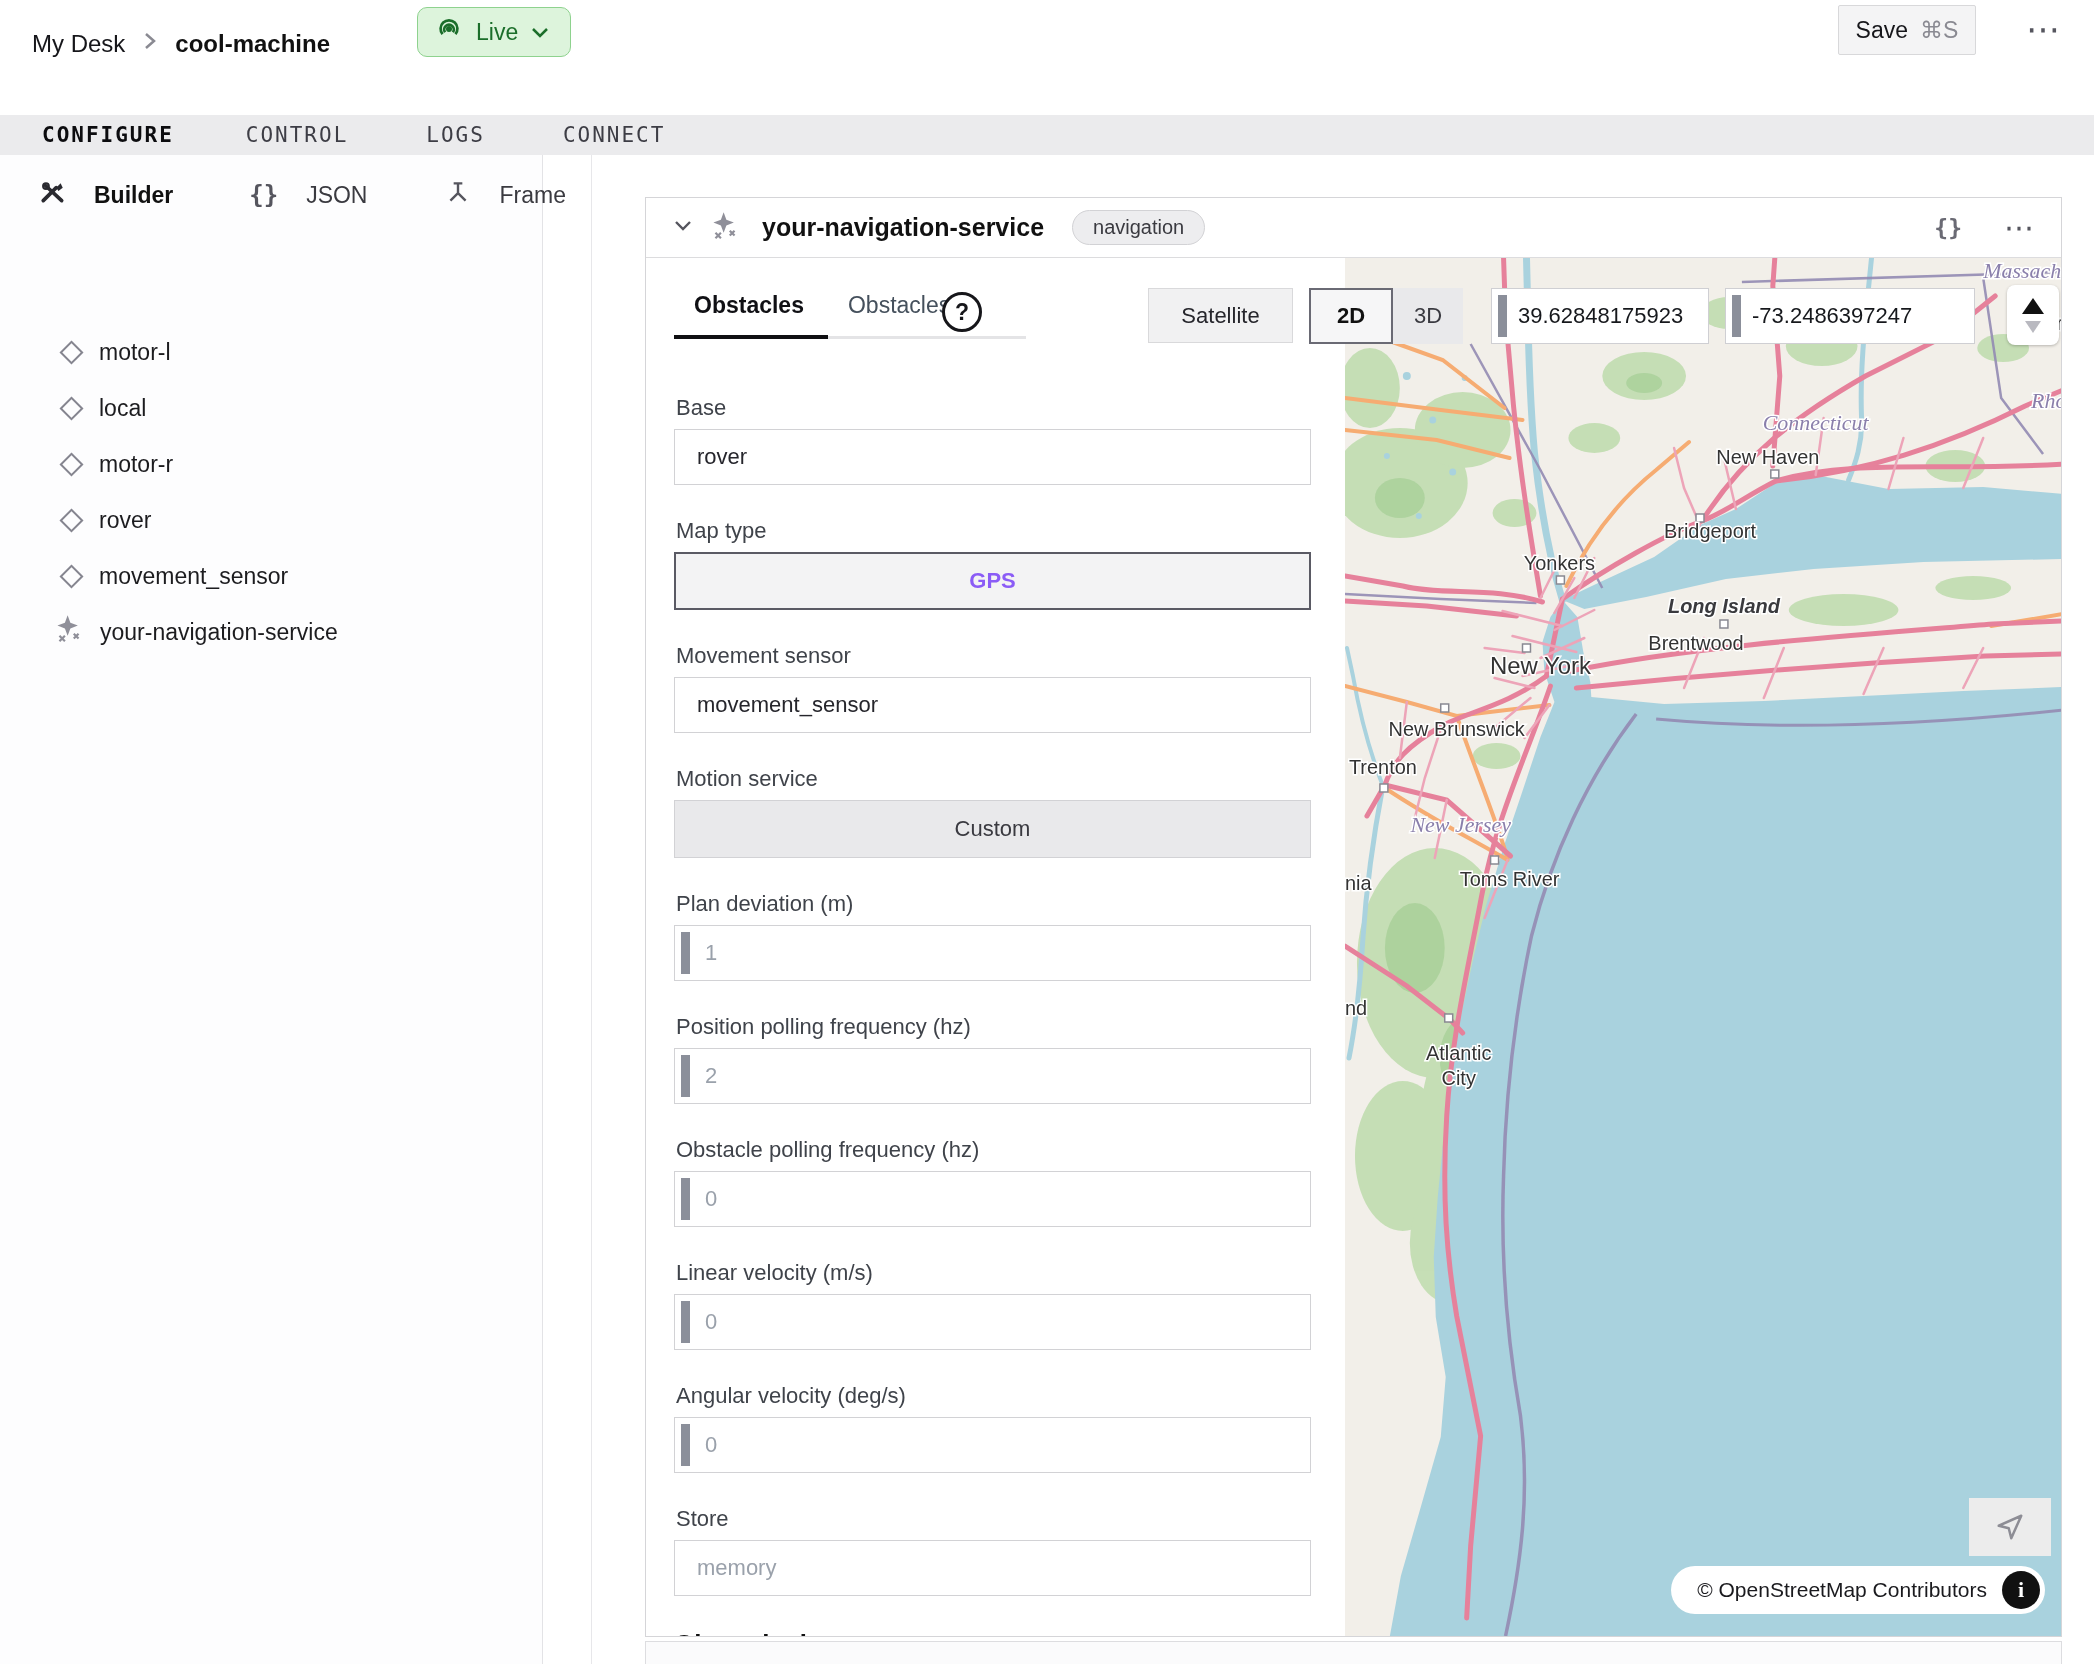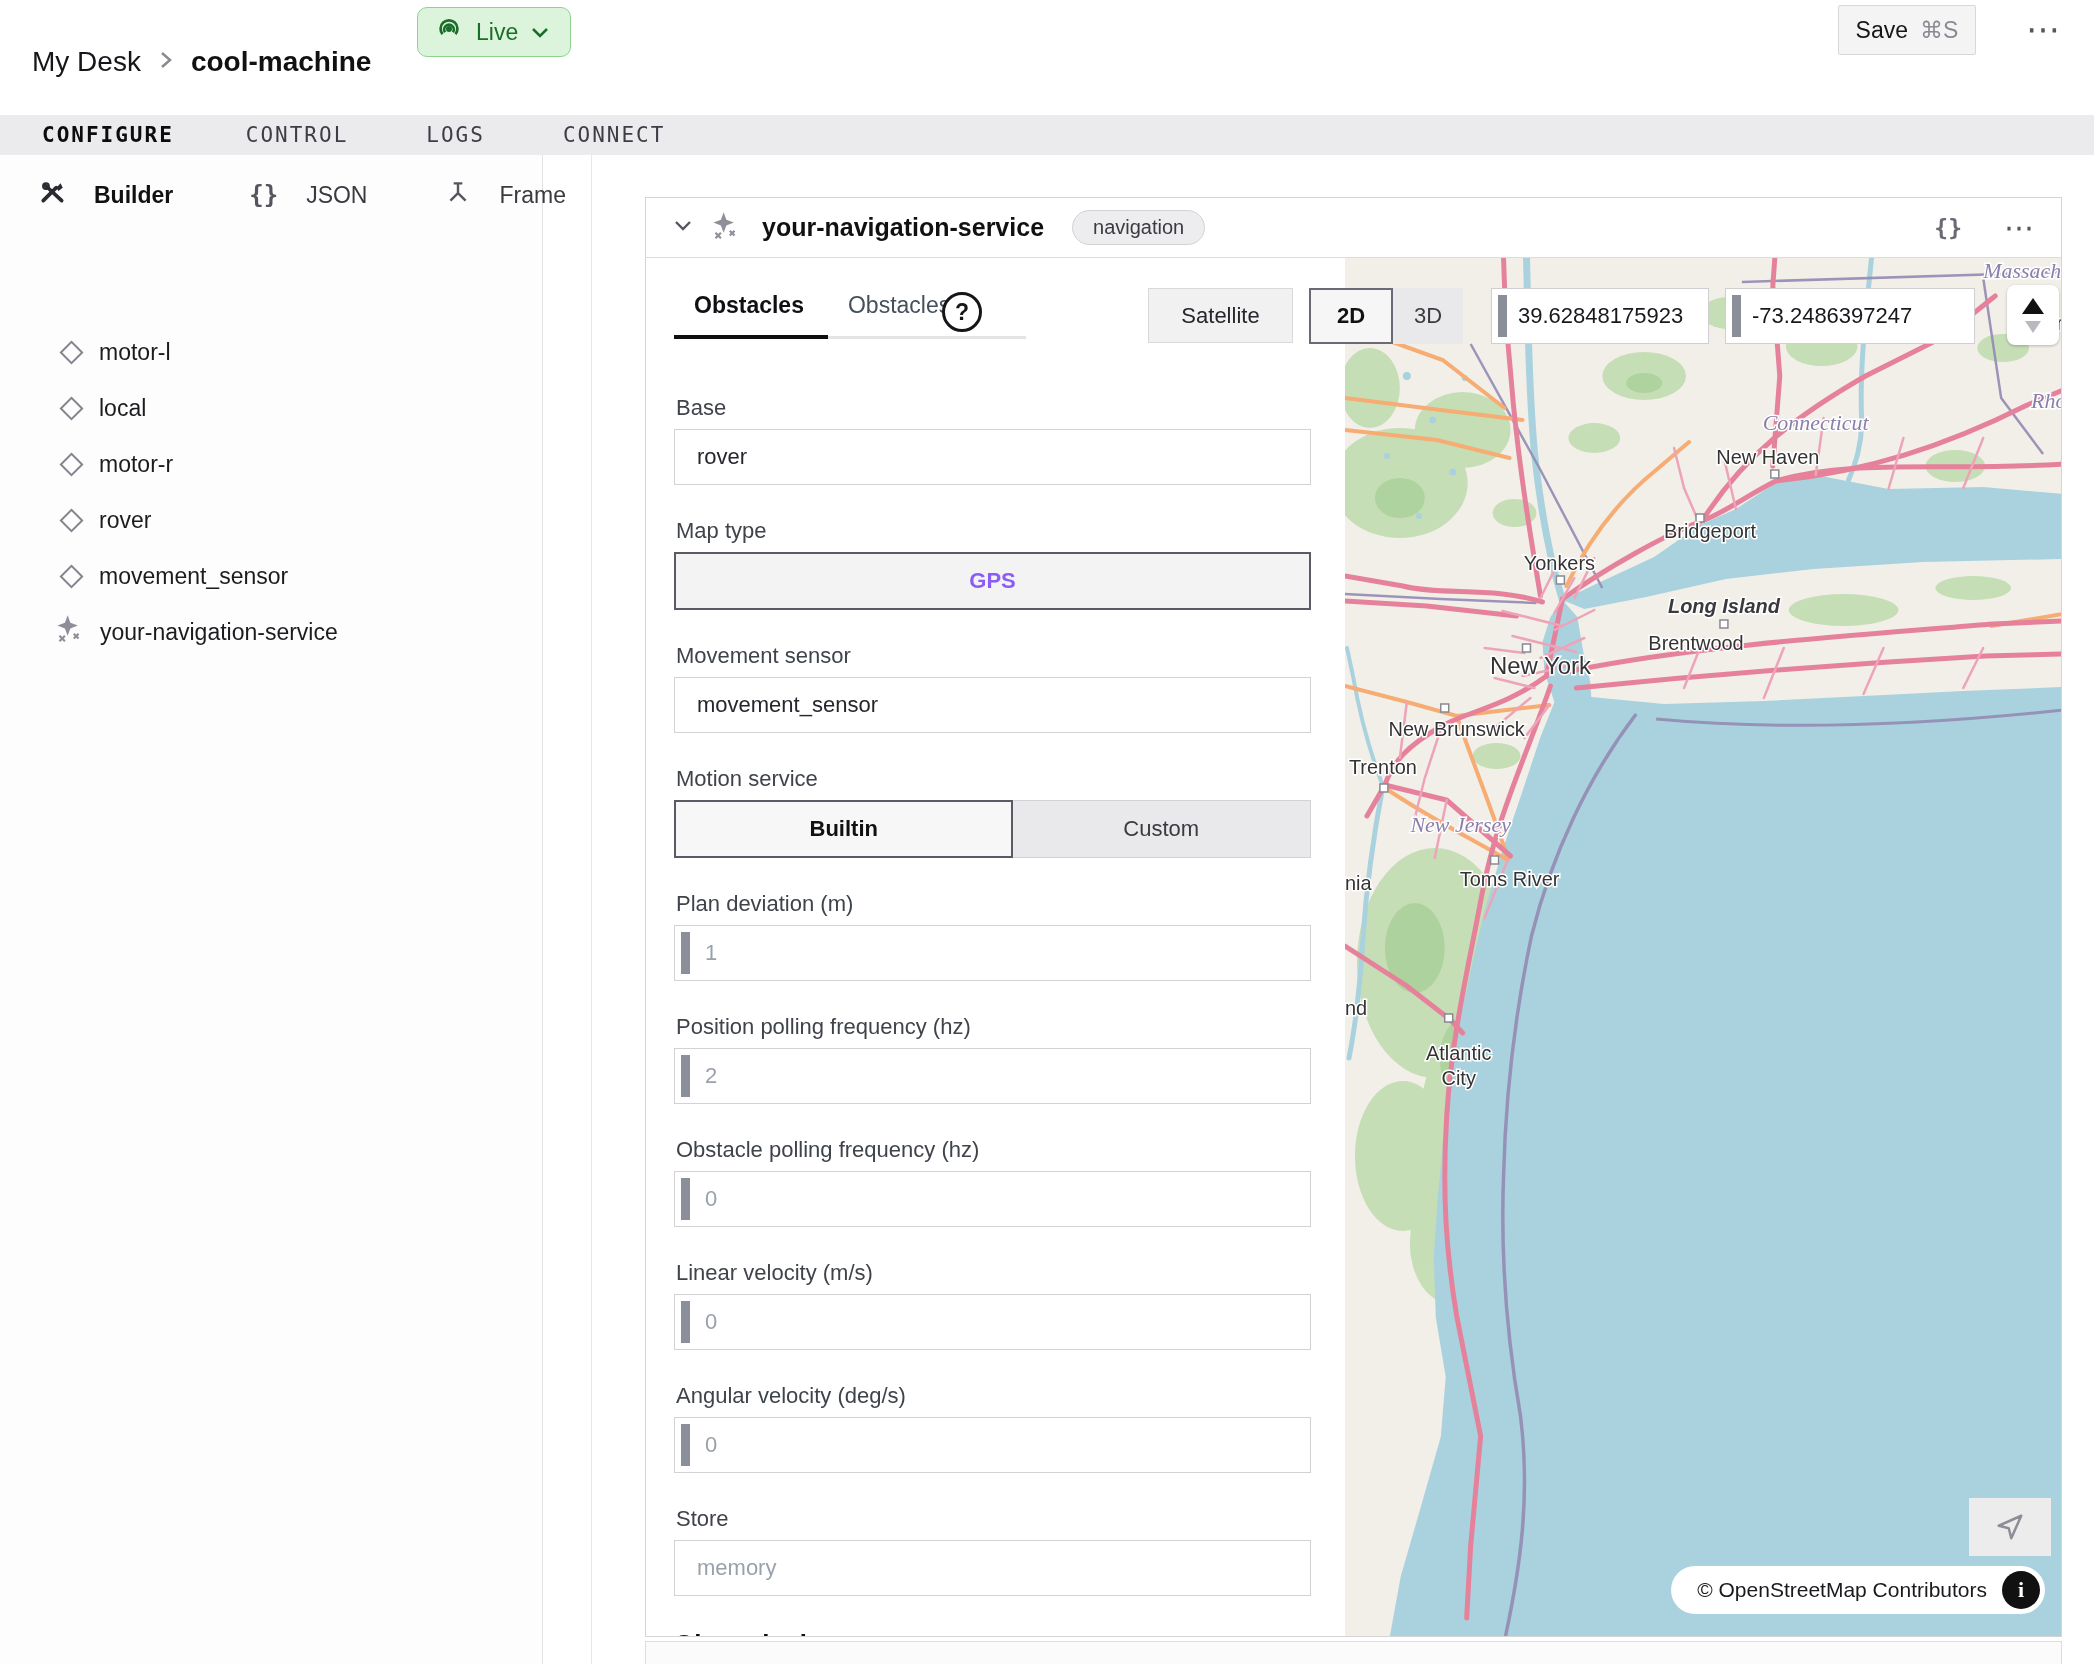--- a/index.html
+++ b/index.html
@@ -1,21 +1,21 @@
 <!DOCTYPE html>
 <html><head>
 <meta charset="utf-8">
 <style>
   * { margin:0; padding:0; box-sizing:border-box; }
   html,body { width:2094px; height:1664px; background:#fff; overflow:hidden;
     font-family:"Liberation Sans", sans-serif; color:#16161a; }
 
   
   .topbar { position:absolute; left:0; top:0; width:2094px; height:115px; background:#fff; }
-  .crumbs { position:absolute; left:32px; top:30px; display:flex; align-items:center; gap:18px; font-size:28px;margin-top:16px; }
+  .crumbs { position:absolute; left:32px; top:30px; display:flex; align-items:center; gap:18px; font-size:24px; }
   .crumb-cur { font-weight:bold; color:#111; }
   .live-badge { position:absolute; left:417px; top:7px; height:50px; padding:0 20px 0 16px;
     background:#ddf4dc; border:1px solid #8ed28e; border-radius:10px;
     display:flex; align-items:center; gap:12px; color:#1b6e2a; font-size:23px; }
   .save-btn { position:absolute; left:1838px; top:5px; width:138px; height:50px;
     background:#f4f4f5; border:1px solid #d8d8da; border-radius:2px;
     display:flex; align-items:center; justify-content:center; gap:12px; font-size:23px; }
   .save-kbd { color:#8a8a92; }
   .topmenu { position:absolute; left:2016px; top:4px; width:56px; height:50px;
     display:flex; align-items:center; justify-content:center;
@@ -441,21 +441,20 @@
         <div class="f-label">Map type</div>
         <div class="seg-single">GPS</div>
       </div>
       <div class="field">
         <div class="f-label">Movement sensor</div>
         <input class="txt-input" value="movement_sensor" style="">
       </div>
       <div class="field">
         <div class="f-label">Motion service</div>
         <div class="seg-duo">
-          <div class="seg-on">Builtin</div>
           <div class="seg-off">Custom</div>
         </div>
       </div>
       <div class="field">
         <div class="f-label">Plan deviation (m)</div>
         <div class="numwrap">
             <div class="vbar"></div>
           <input placeholder="1" style="">
           </div>
       </div>

